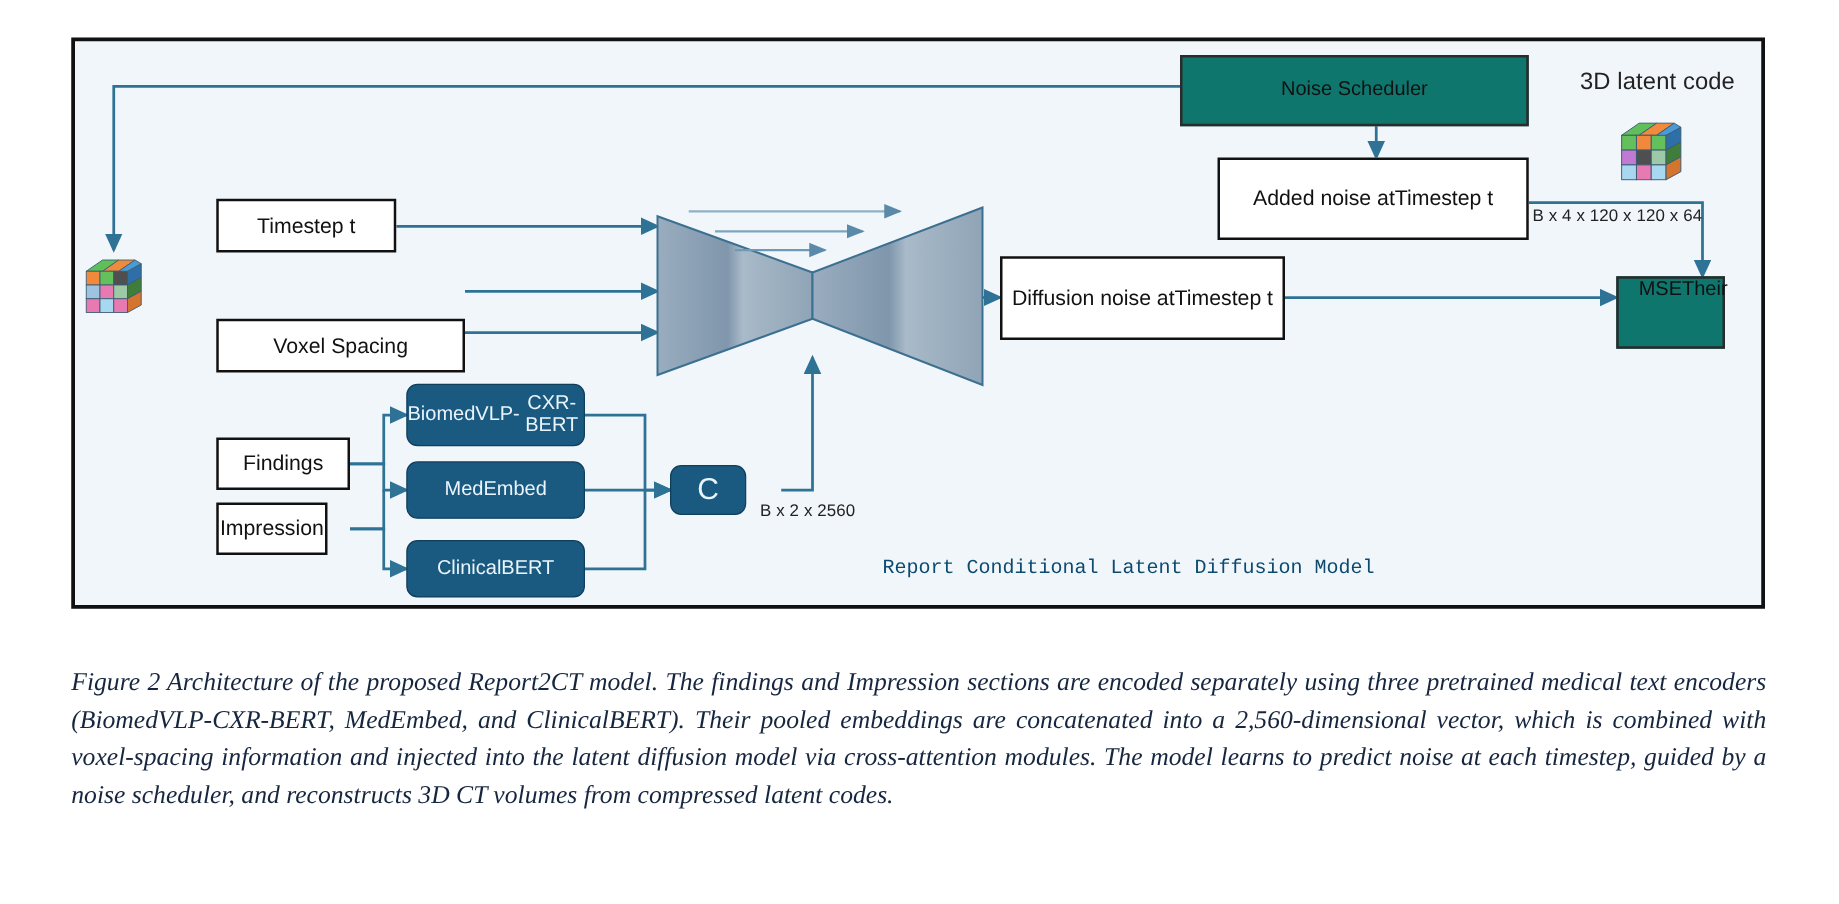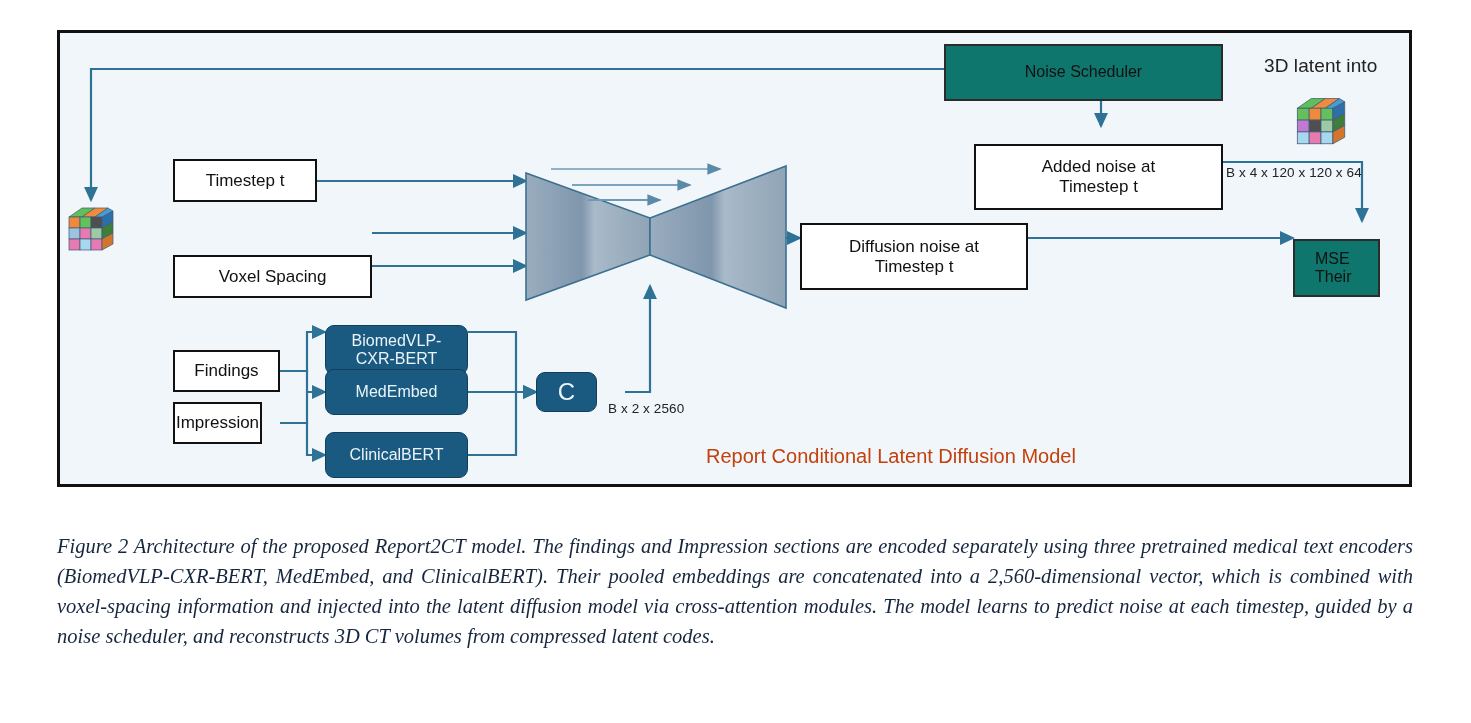--- a/index.html
+++ b/index.html
@@ -22,27 +22,27 @@
   }
   
   .box-gray{
     background:#0f766e;border:2.5px solid #2b2b2b;color:#111111;font-size:16px;
   }
   
   .box-teal{
     background:#1a5a80;border:1.5px solid #103f5c;border-radius:9px;
     color:#eaf4fa;font-size:16px;
   }
-  .multiline{flex-direction:column;margin-top:18px;}
+  .multiline{flex-direction:row;}
   .lbl{
     position:absolute;color:#222;font-size:13.5px;letter-spacing:.1px;
     white-space:nowrap;
   }
   .lbl-big{
-    position:absolute;color:#c2410c;font-size:20px;white-space:nowrap;
+    position:absolute;color:#0c4a6e;font-size:16px;white-space:nowrap;font-family:Liberation Mono, monospace;
   }
   #diagram-svg{position:absolute;left:0;top:0;width:1355px;height:457px;}
   
   #caption{
     position:absolute;left:57px;top:531px;width:1356px;
     font-family:"Liberation Serif", serif;font-style:italic;
     font-size:20.5px;line-height:30px;color:#16263f;text-align:justify;
   }
   .cube{position:absolute;}
 </style>
@@ -216,21 +216,21 @@
   <div class="node box-white multiline" style="left:740px;top:172px;width:228px;height:67px;">
     <span>Diffusion noise at</span>
     <span>Timestep t</span>
   </div>
 
   <div class="node box-gray multiline" style="left:1233px;top:188px;width:87px;height:58px;align-items:flex-start;padding-left:20px;justify-content:center;">
     <span>MSE</span>
     <span>Their</span>
   </div>
 
-  <div class="lbl" style="left:1204px;top:22px;font-size:19px;">3D latent into</div>
+  <div class="lbl" style="left:1204px;top:22px;font-size:19px;">3D latent code</div>
 
   <div class="lbl" style="left:1166px;top:132px;">B x 4 x 120 x 120 x 64</div>
 
   <div class="lbl" style="left:548px;top:368px;">B x 2 x 2560</div>
 
   <div class="lbl-big" style="left:646px;top:412px;">Report Conditional Latent Diffusion Model</div>
 
 </div>
 
 <div id="caption">Figure 2 Architecture of the proposed Report2CT model. The findings and Impression sections are encoded separately using three pretrained medical text encoders (BiomedVLP-CXR-BERT, MedEmbed, and ClinicalBERT). Their pooled embeddings are concatenated into a 2,560-dimensional vector, which is combined with voxel-spacing information and injected into the latent diffusion model via cross-attention modules. The model learns to predict noise at each timestep, guided by a noise scheduler, and reconstructs 3D CT volumes from compressed latent codes.</div>

